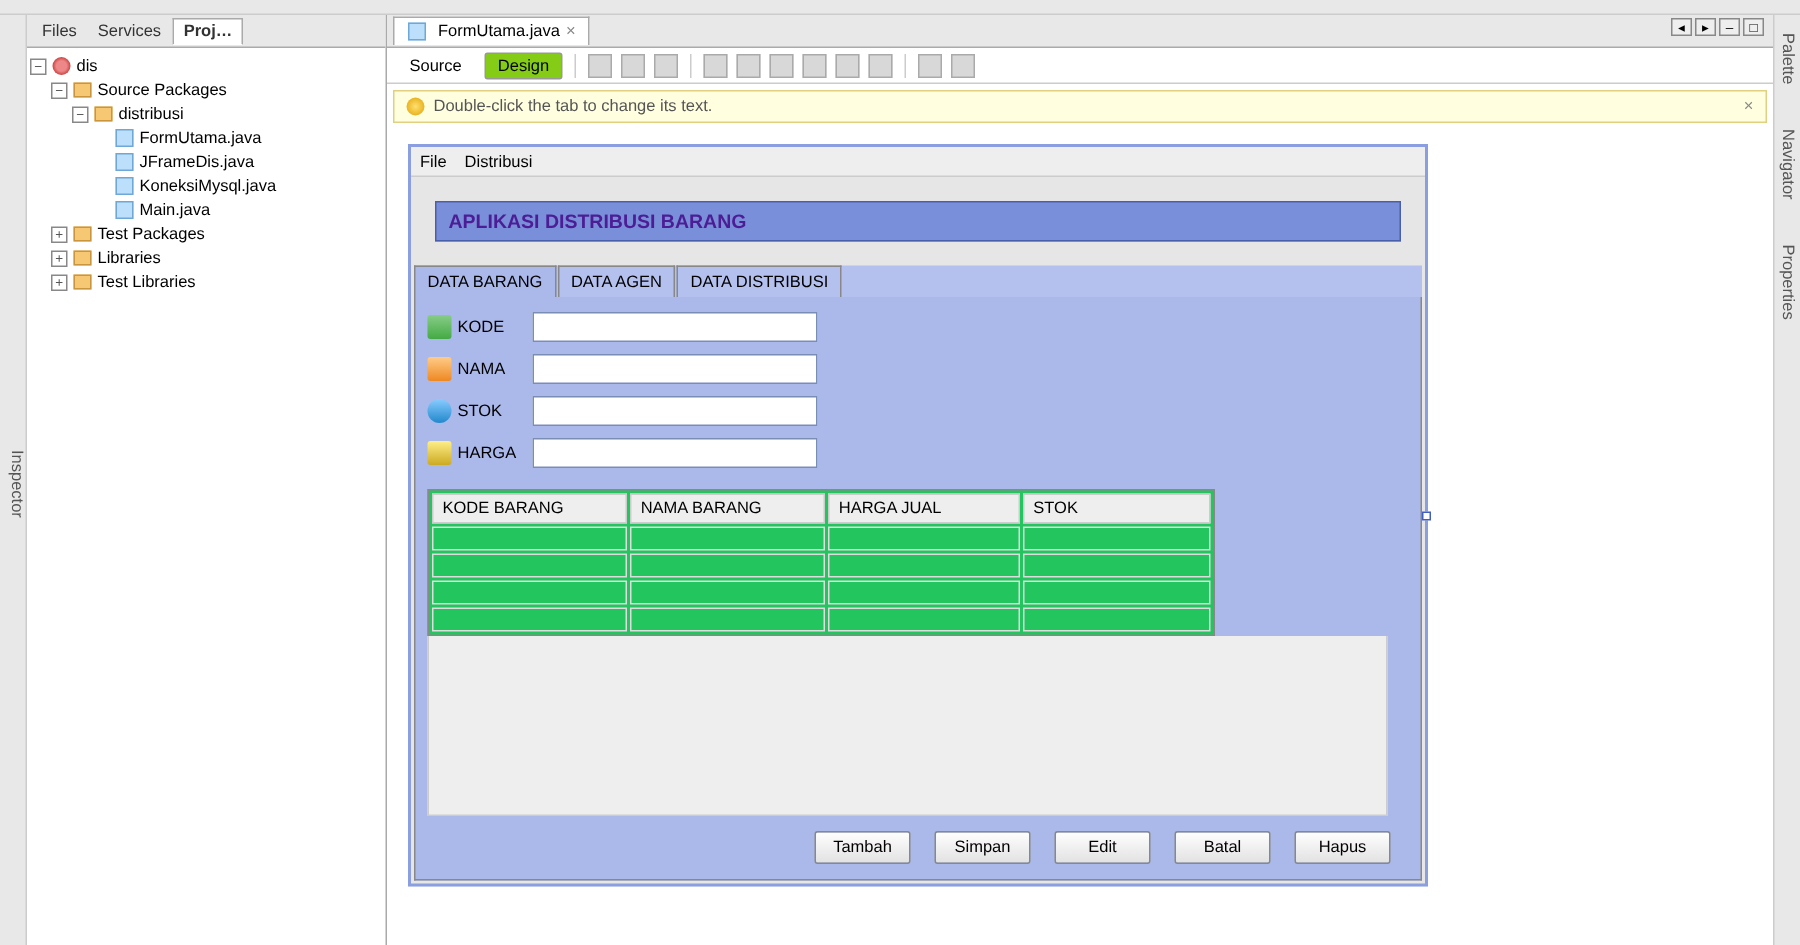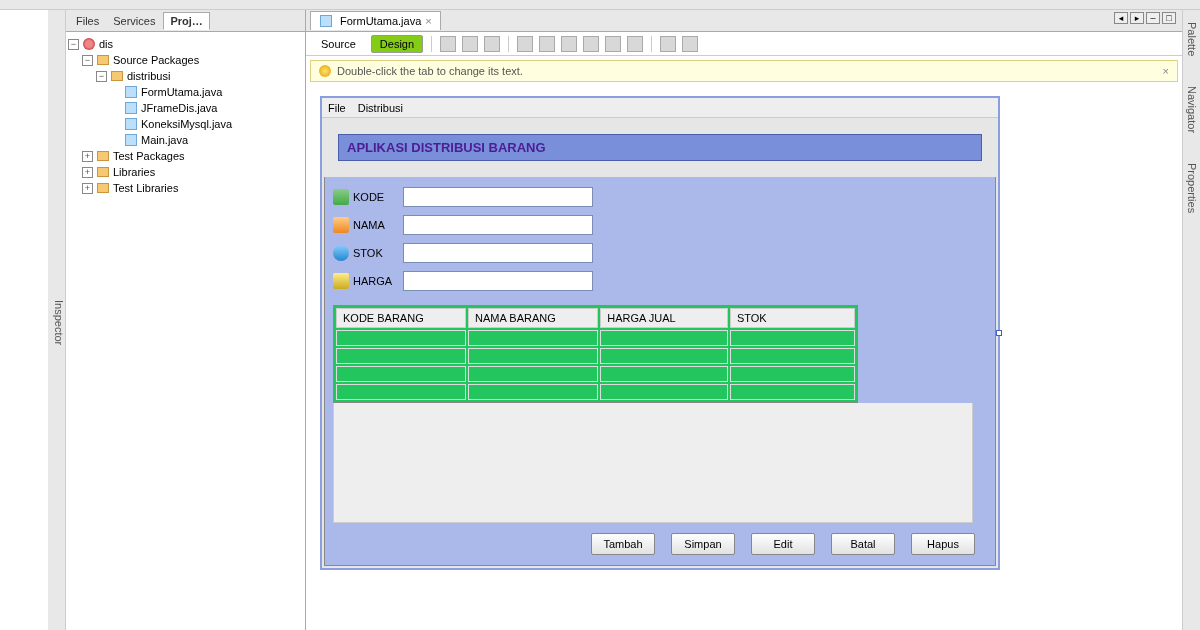--- a/index.html
+++ b/index.html
@@ -1,20 +1,20 @@
 <!DOCTYPE html>
 <html><head>
 <meta charset="utf-8">
 <style>
 * { box-sizing: border-box; margin: 0; padding: 0; font-family: Tahoma, sans-serif; font-size: 11px; }
 body { background: #fff; width: 1200px; height: 630px; overflow: hidden; position: relative; }
 
 .topbar { height: 10px; background: #e8e8e8; border-bottom: 1px solid #ccc; }
 
-.main-layout { display: flex; height: 620px; padding-left: 48px; }
+.main-layout { display: flex; height: 620px; }
 
 
 .left-rail { width: 18px; background: #e8e8e8; border-right: 1px solid #ccc; writing-mode: vertical-rl; text-align: center; padding-top: 6px; color: #555; }
 
 
 .project-panel { width: 240px; border-right: 1px solid #aaa; background: #fff; display: flex; flex-direction: column; }
 .panel-tabs { display: flex; background: #e8e8e8; border-bottom: 1px solid #aaa; height: 22px; align-items: center; padding: 0 4px; gap: 2px; }
 .panel-tab { padding: 2px 6px; color: #333; cursor: pointer; }
 .panel-tab.active { background: #fff; border: 1px solid #aaa; border-bottom: 1px solid #fff; font-weight: bold; text-align: right; }
 .tree { padding: 4px 2px; }
@@ -231,20 +231,25 @@
 
     <div class="designer-canvas">
       <div class="form-window">
         <div class="form-menu">
           <span>File</span>
           <span>Distribusi</span>
         </div>
         <div class="form-header">APLIKASI DISTRIBUSI BARANG</div>
         <div class="selection-handle sh-right"></div>
 
+        <div class="form-tabs">
+          <div class="form-tab active">DATA BARANG</div>
+          <div class="form-tab">DATA AGEN</div>
+          <div class="form-tab">DATA DISTRIBUSI</div>
+        </div>
 
         <div class="form-body">
           <div class="field-row">
             <span class="field-icon fi-kode"></span>
             <span class="field-label">KODE</span>
             <input class="field-input" style="">
           </div>
           <div class="field-row">
             <span class="field-icon fi-nama"></span>
             <span class="field-label">NAMA</span>

